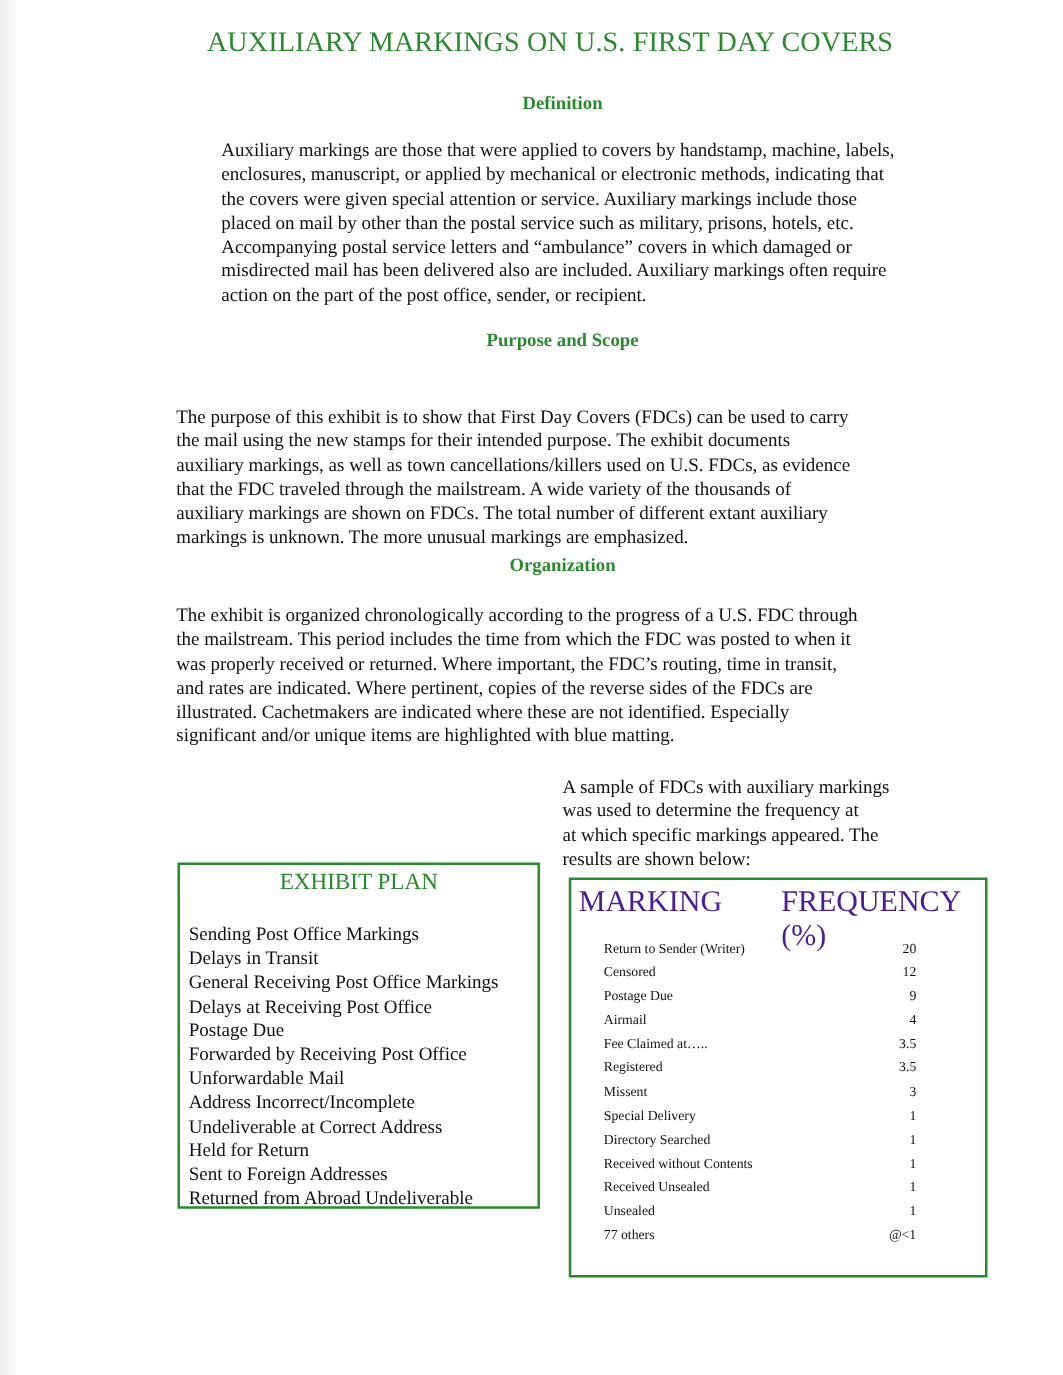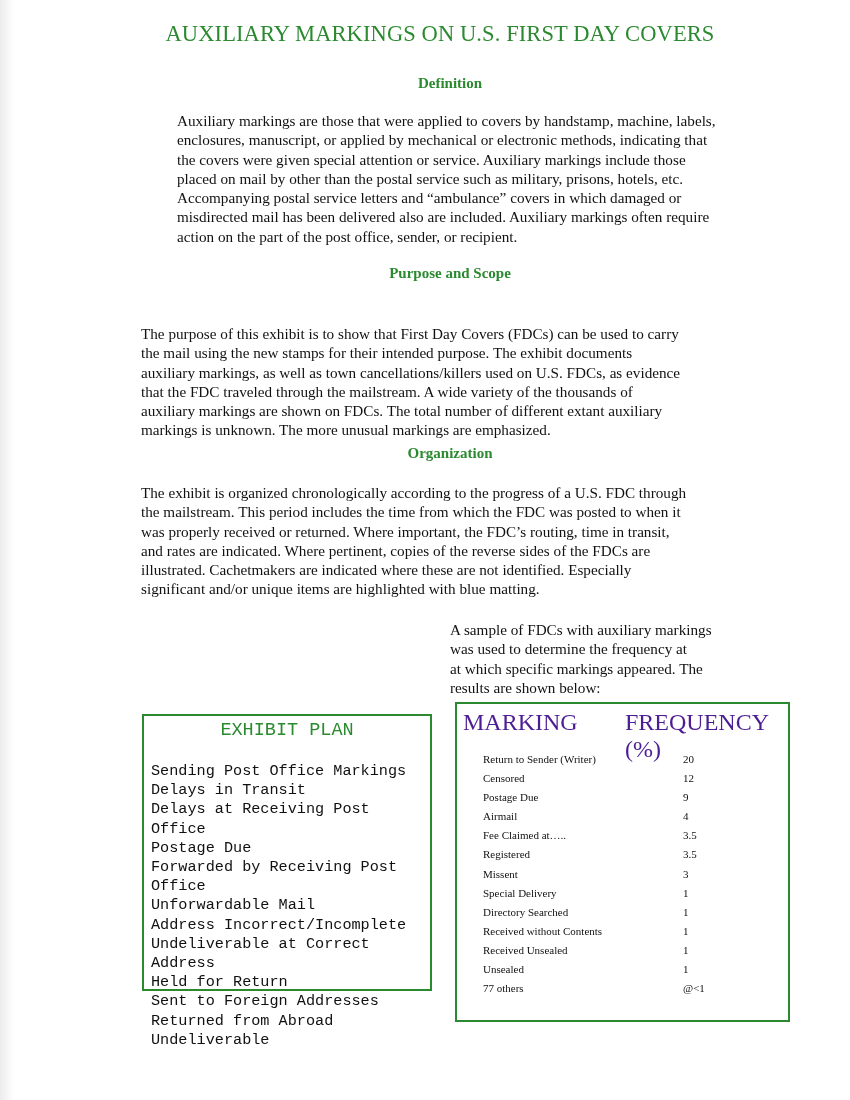--- a/index.html
+++ b/index.html
@@ -57,24 +57,23 @@
       white-space: pre-line;
     }
     .box {
       position: absolute;
       border: 2px solid #2b8a2f;
       background: #ffffff;
       box-sizing: border-box;
     }
     .plan-box {
       left: 142px;
-      top: 714px;
+      top: 690px;
       width: 290px;
       height: 277px;
-      font-family: Liberation Mono, monospace;
     }
     .plan-title {
       position: absolute;
       left: 0; top: 4px;
       width: 286px;
       text-align: center;
       font-size: 18.5px;
       color: #2b8a2f;
     }
     .plan-list {
@@ -112,21 +111,21 @@
       margin-left: 20px;
     }
     .freq-row .label {
       position: absolute;
       left: 0; top: 0;
     }
     .freq-row .value {
       position: absolute;
       left: 200px; top: 0;
       width: 50px;
-      text-align: left;
+      text-align: right;
     }
   </style>
 </head>
 <body>
 
 <div class="page-shadow"></div>
 
 <div class="title">AUXILIARY MARKINGS ON U.S. FIRST DAY COVERS</div>
 
 <div class="section-heading" style="top:75px;">Definition</div>
@@ -157,20 +156,21 @@
 <div class="sample-note">A sample of FDCs with auxiliary  markings
 was used to determine the frequency at
 at which specific markings appeared. The
  results are shown below:</div>
 
 <div class="box plan-box">
   <div class="plan-title">EXHIBIT PLAN</div>
   <ul class="plan-list">
     <li>Sending Post Office Markings</li>
     <li>Delays in Transit</li>
+    <li>General Receiving Post Office Markings</li>
     <li>Delays at Receiving Post Office</li>
     <li>Postage Due</li>
     <li>Forwarded by Receiving Post Office</li>
     <li>Unforwardable Mail</li>
     <li>Address Incorrect/Incomplete</li>
     <li>Undeliverable at Correct Address</li>
     <li>Held for Return</li>
     <li>Sent to Foreign Addresses</li>
     <li>Returned from Abroad Undeliverable</li>
   </ul>

